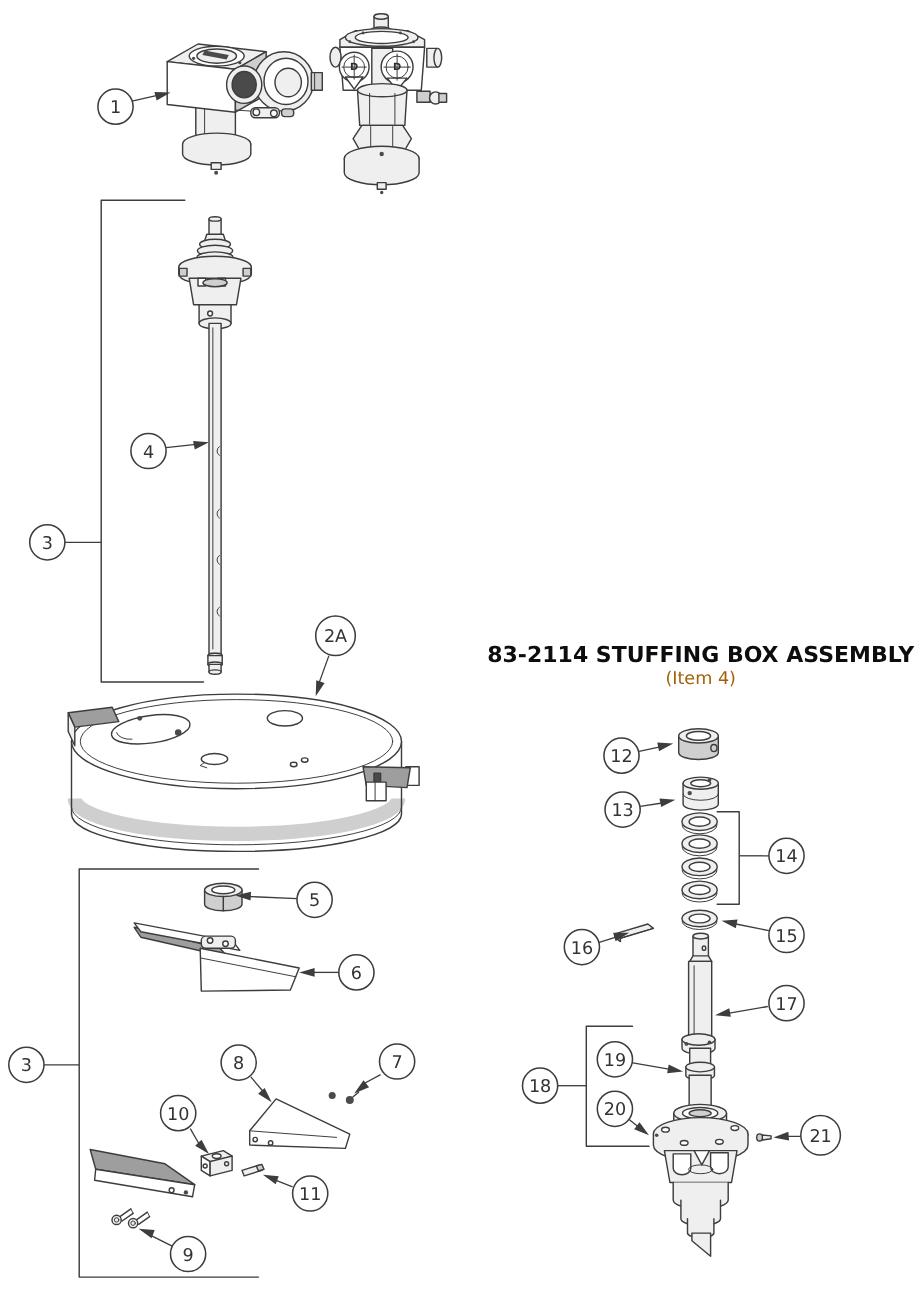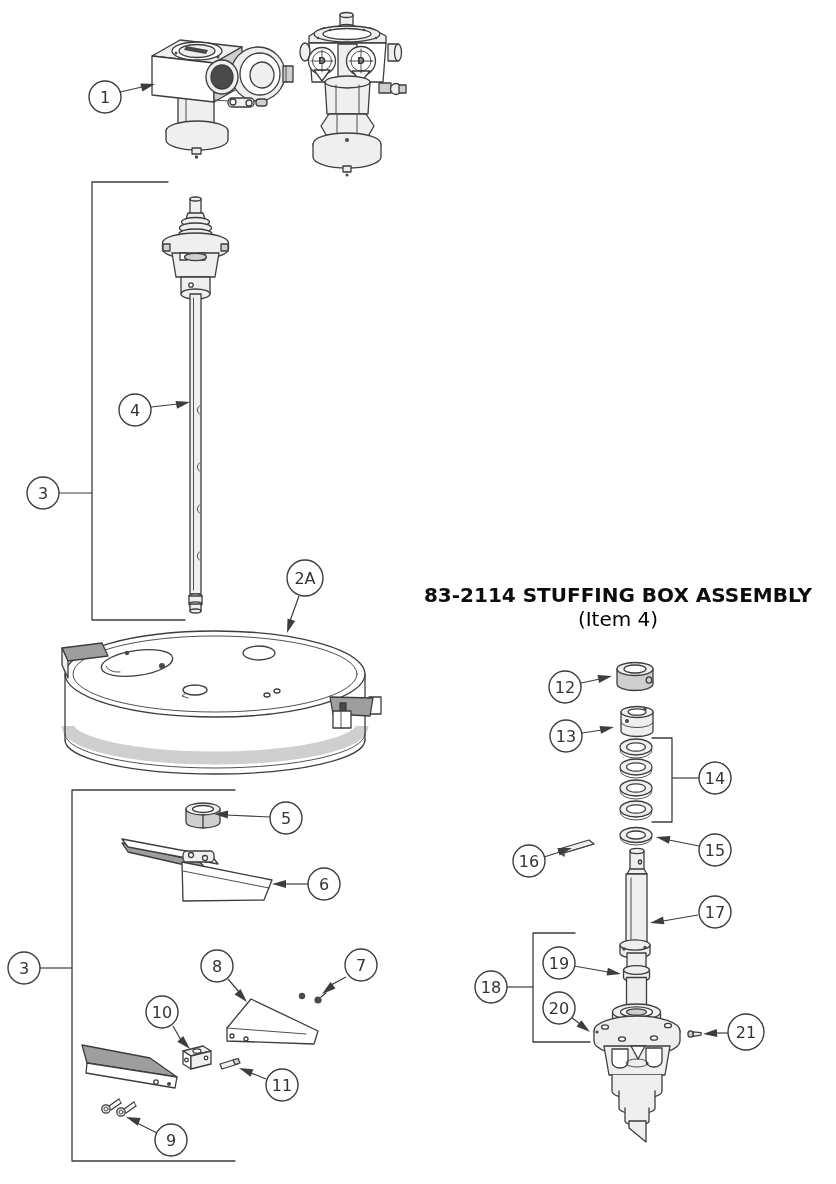--- a/index.html
+++ b/index.html
@@ -1,20 +1,20 @@
 <!DOCTYPE html>
 <html style="--line_color: #3d3d3d; --fill_light: #efefef; --fill_mid: #cfcfcf; --fill_shade: #9e9e9e; --fill_dark: #4a4a4a; --background: #ffffff;"><head>
 <meta charset="utf-8">
 <style>
   html,body{margin:0;padding:0;background:#fff;}
   .page{position:relative;width:836px;height:1184px;background:var(--background,#fff);overflow:hidden;
         font-family:"DejaVu Sans","Liberation Sans",sans-serif;}
-  .title-block{position:absolute;left:418px;top:583px;width:400px;text-align:center;color:#0d0d0d;}
+  .title-block{position:absolute;left:437px;top:583px;width:400px;text-align:center;color:#0d0d0d;}
   .title-main{font-size:20px;font-weight:bold;white-space:nowrap;letter-spacing:0px;}
-  .title-sub{font-size:20px;margin-top:0px;color:#000000;}
+  .title-sub{font-size:16px;margin-top:0px;color:#a16207;}
   svg.diagram{position:absolute;left:0;top:0;}
   svg text{font-family:"DejaVu Sans","Liberation Sans",sans-serif;}
   .s{stroke:var(--line_color,#3d3d3d);stroke-width:1.3;fill:none;stroke-linejoin:round;stroke-linecap:round;}
   .t{stroke-width:0.9;}
   .fw{fill:#ffffff;}
   .fl{fill:var(--fill_light,#efefef);}
   .fm{fill:var(--fill_mid,#d6d6d6);}
   .fsh{fill:var(--fill_shade,#9e9e9e);}
   .fd{fill:var(--fill_dark,#4a4a4a);}
   .band{stroke:var(--fill_mid,#cfcfcf);stroke-width:13;fill:none;}

